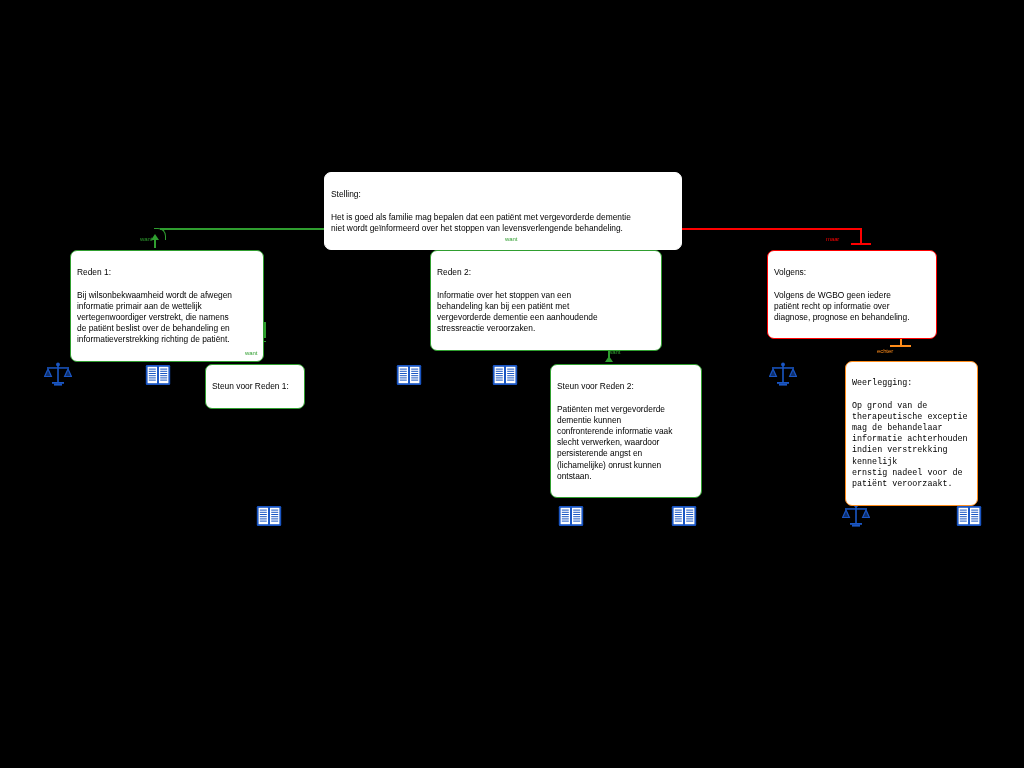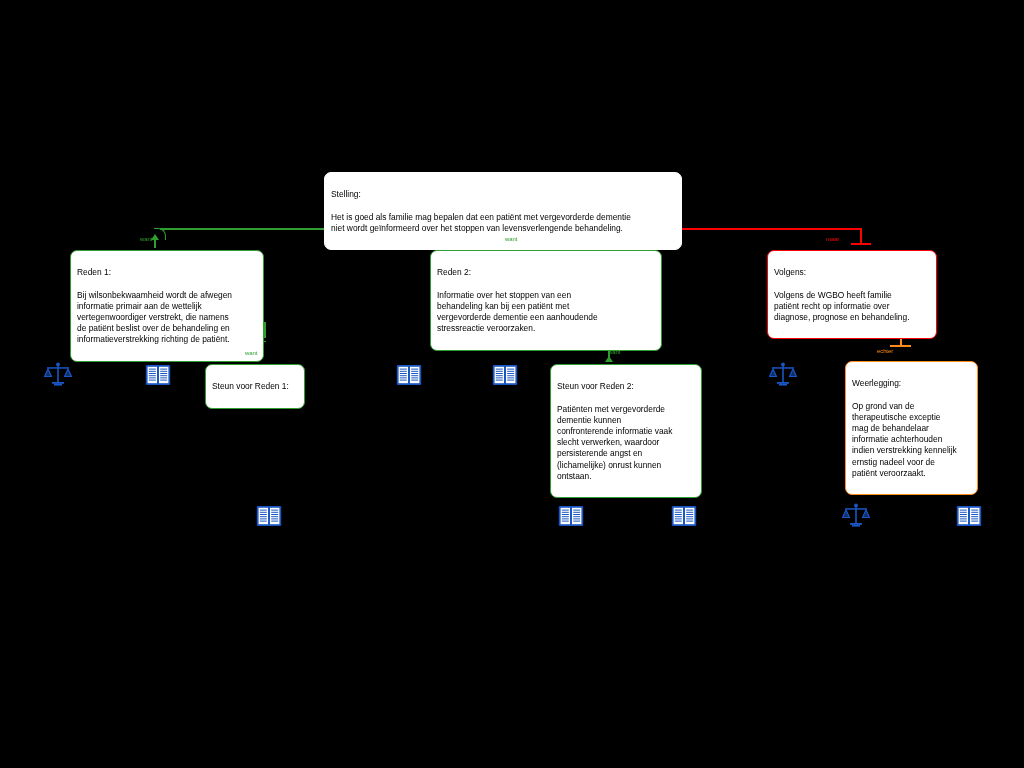--- a/index.html
+++ b/index.html
@@ -167,41 +167,41 @@
   <div class="node reason" style="left:430px; top:250px; width:232px;">
     <span class="title">Reden 2:</span>
     <span class="body">Informatie over het stoppen van een
 behandeling kan bij een patiënt met
 vergevorderde dementie een aanhoudende
 stressreactie veroorzaken.</span>
   </div>
 
   <div class="node objection" style="left:767px; top:250px; width:170px;">
     <span class="title">Volgens:</span>
-    <span class="body">Volgens de WGBO heeft familie
+    <span class="body">Volgens de WGBO geen iedere
 patiënt recht op informatie over
 diagnose, prognose en behandeling.</span>
   </div>
 
   <div class="node reason" style="left:205px; top:364px; width:100px;">
     <span class="title">Steun voor Reden 1:</span>
   </div>
 
   <div class="node reason" style="left:550px; top:364px; width:152px;">
     <span class="title">Steun voor Reden 2:</span>
     <span class="body">Patiënten met vergevorderde
 dementie kunnen
 confronterende informatie vaak
 slecht verwerken, waardoor
 persisterende angst en
 (lichamelijke) onrust kunnen
 ontstaan.</span>
   </div>
 
-  <div class="node rebuttal" style="left:845px; top:361px; width:133px;">
+  <div class="node rebuttal" style="left:845px; top:361px; width:133px;font-family:Liberation Mono, monospace;">
     <span class="title">Weerlegging:</span>
     <span class="body">Op grond van de
 therapeutische exceptie
 mag de behandelaar
 informatie achterhouden
 indien verstrekking kennelijk
 ernstig nadeel voor de
 patiënt veroorzaakt.</span>
   </div>
 

